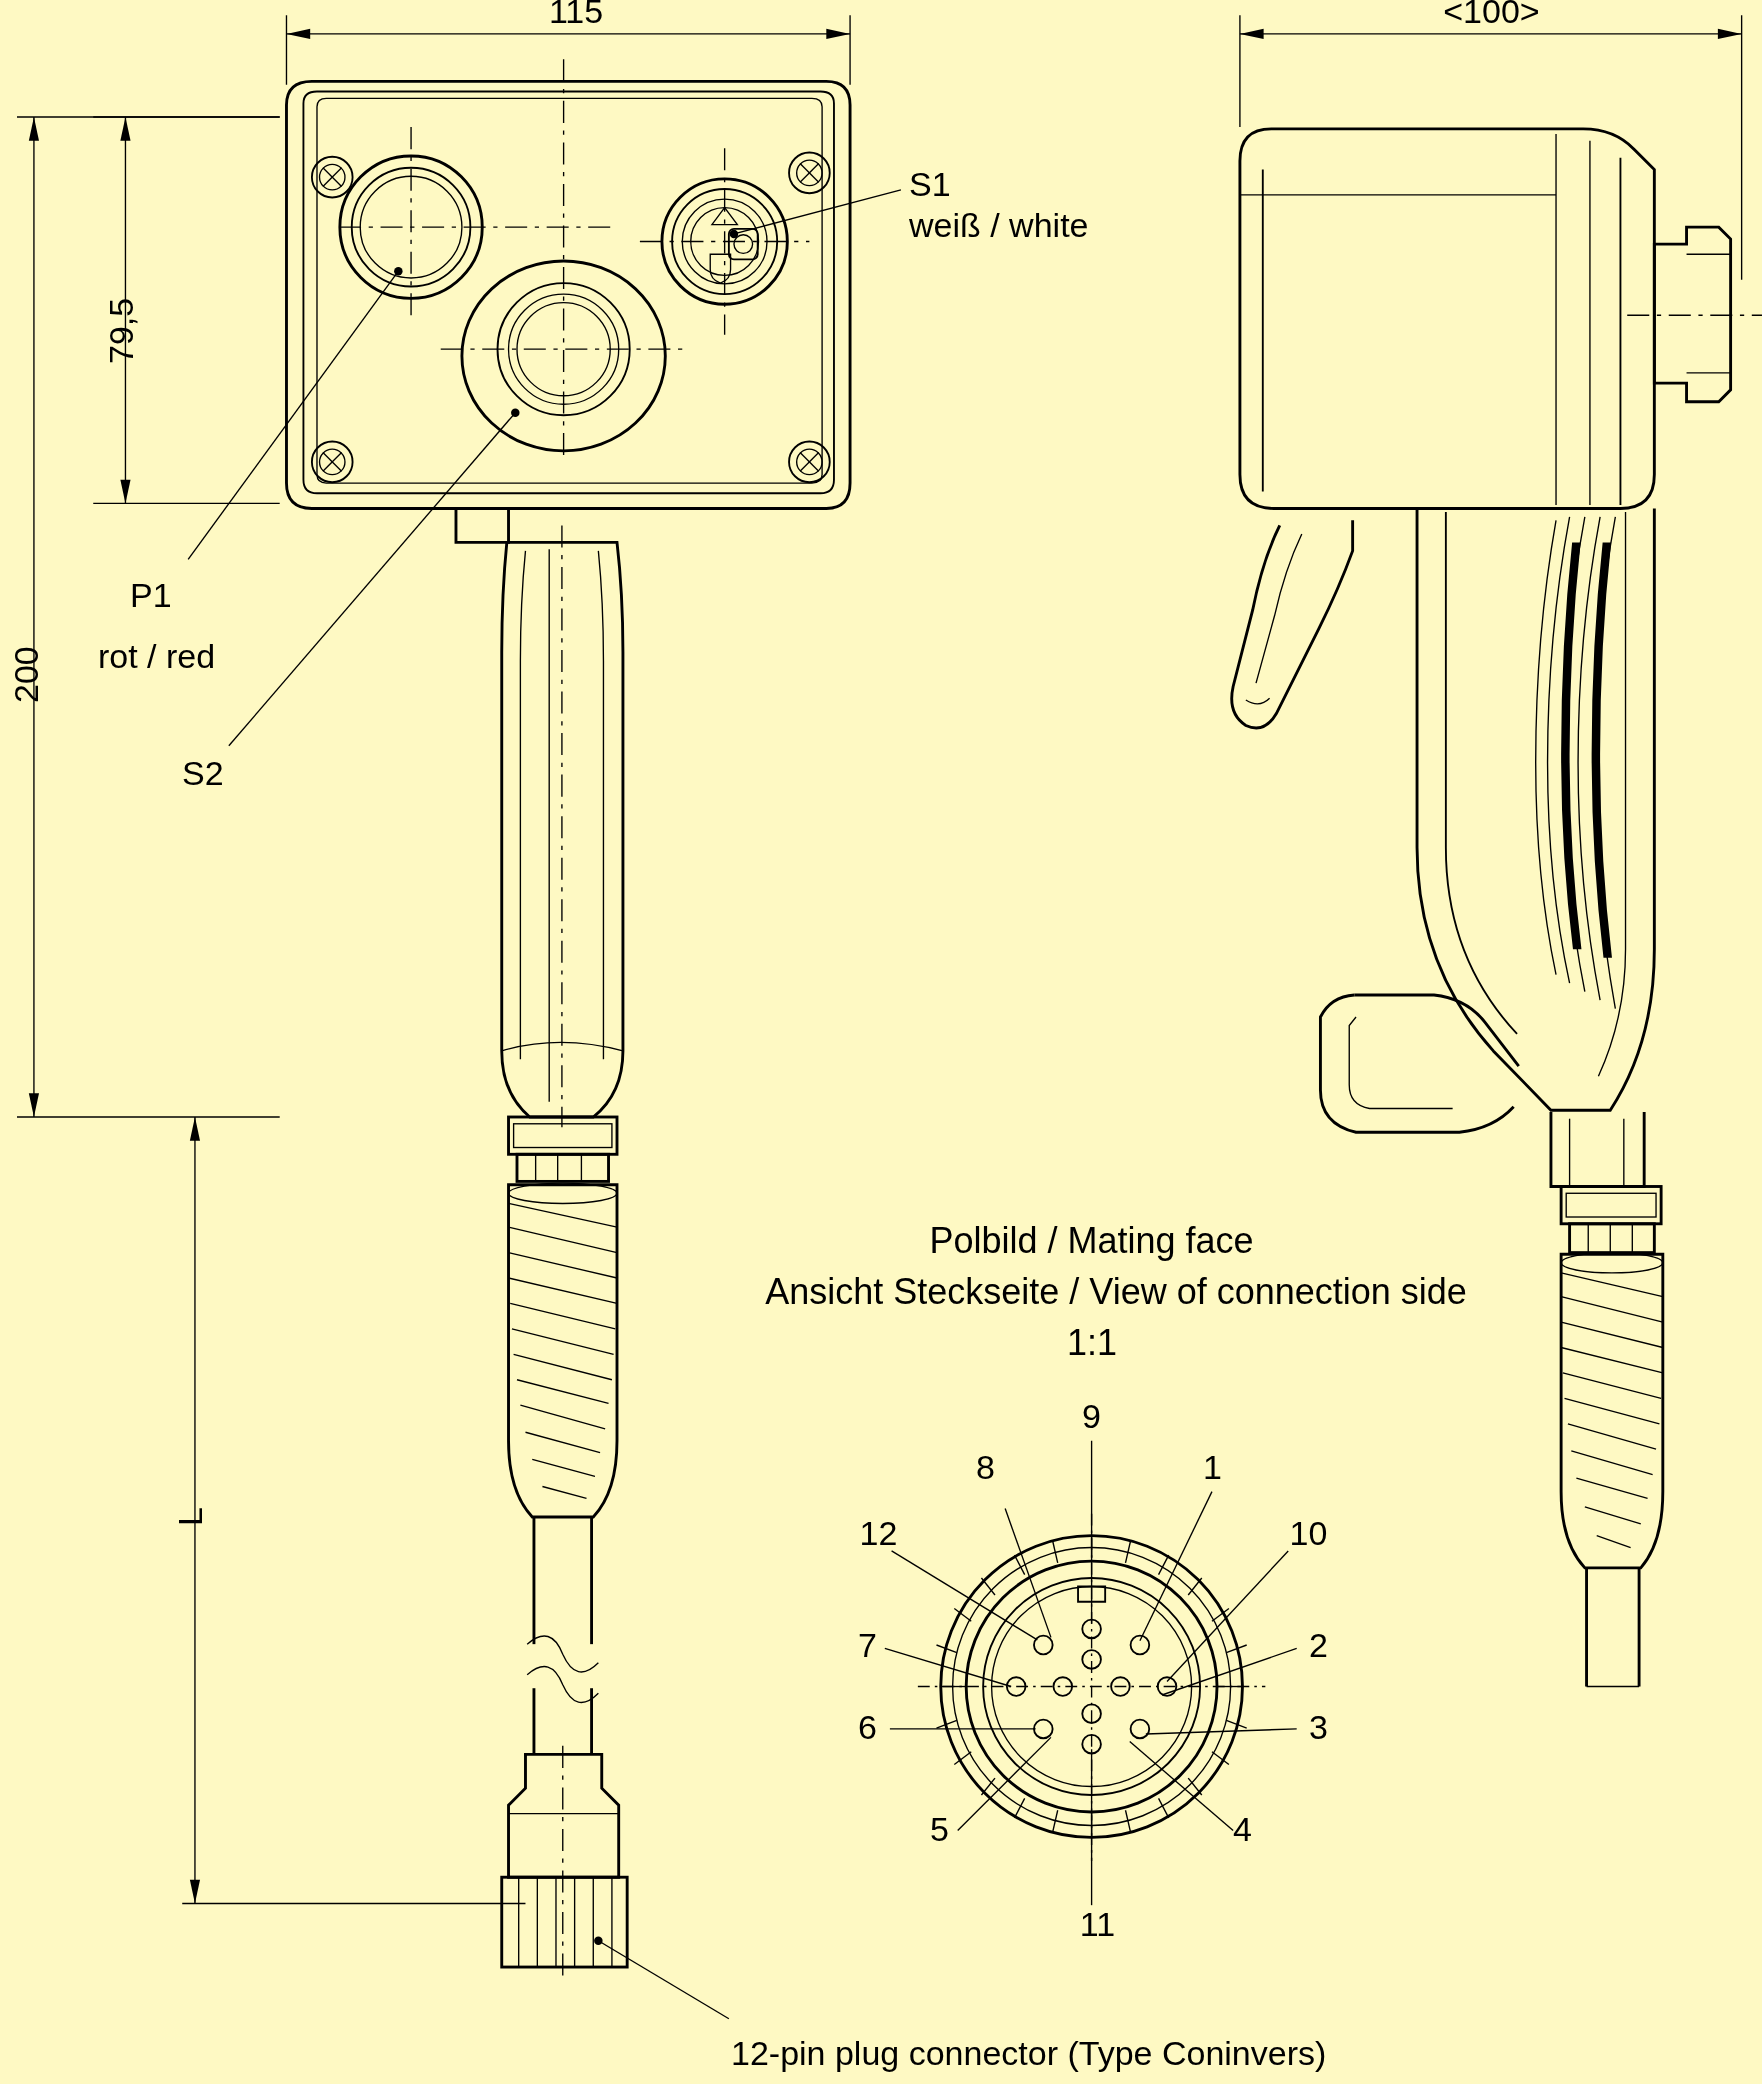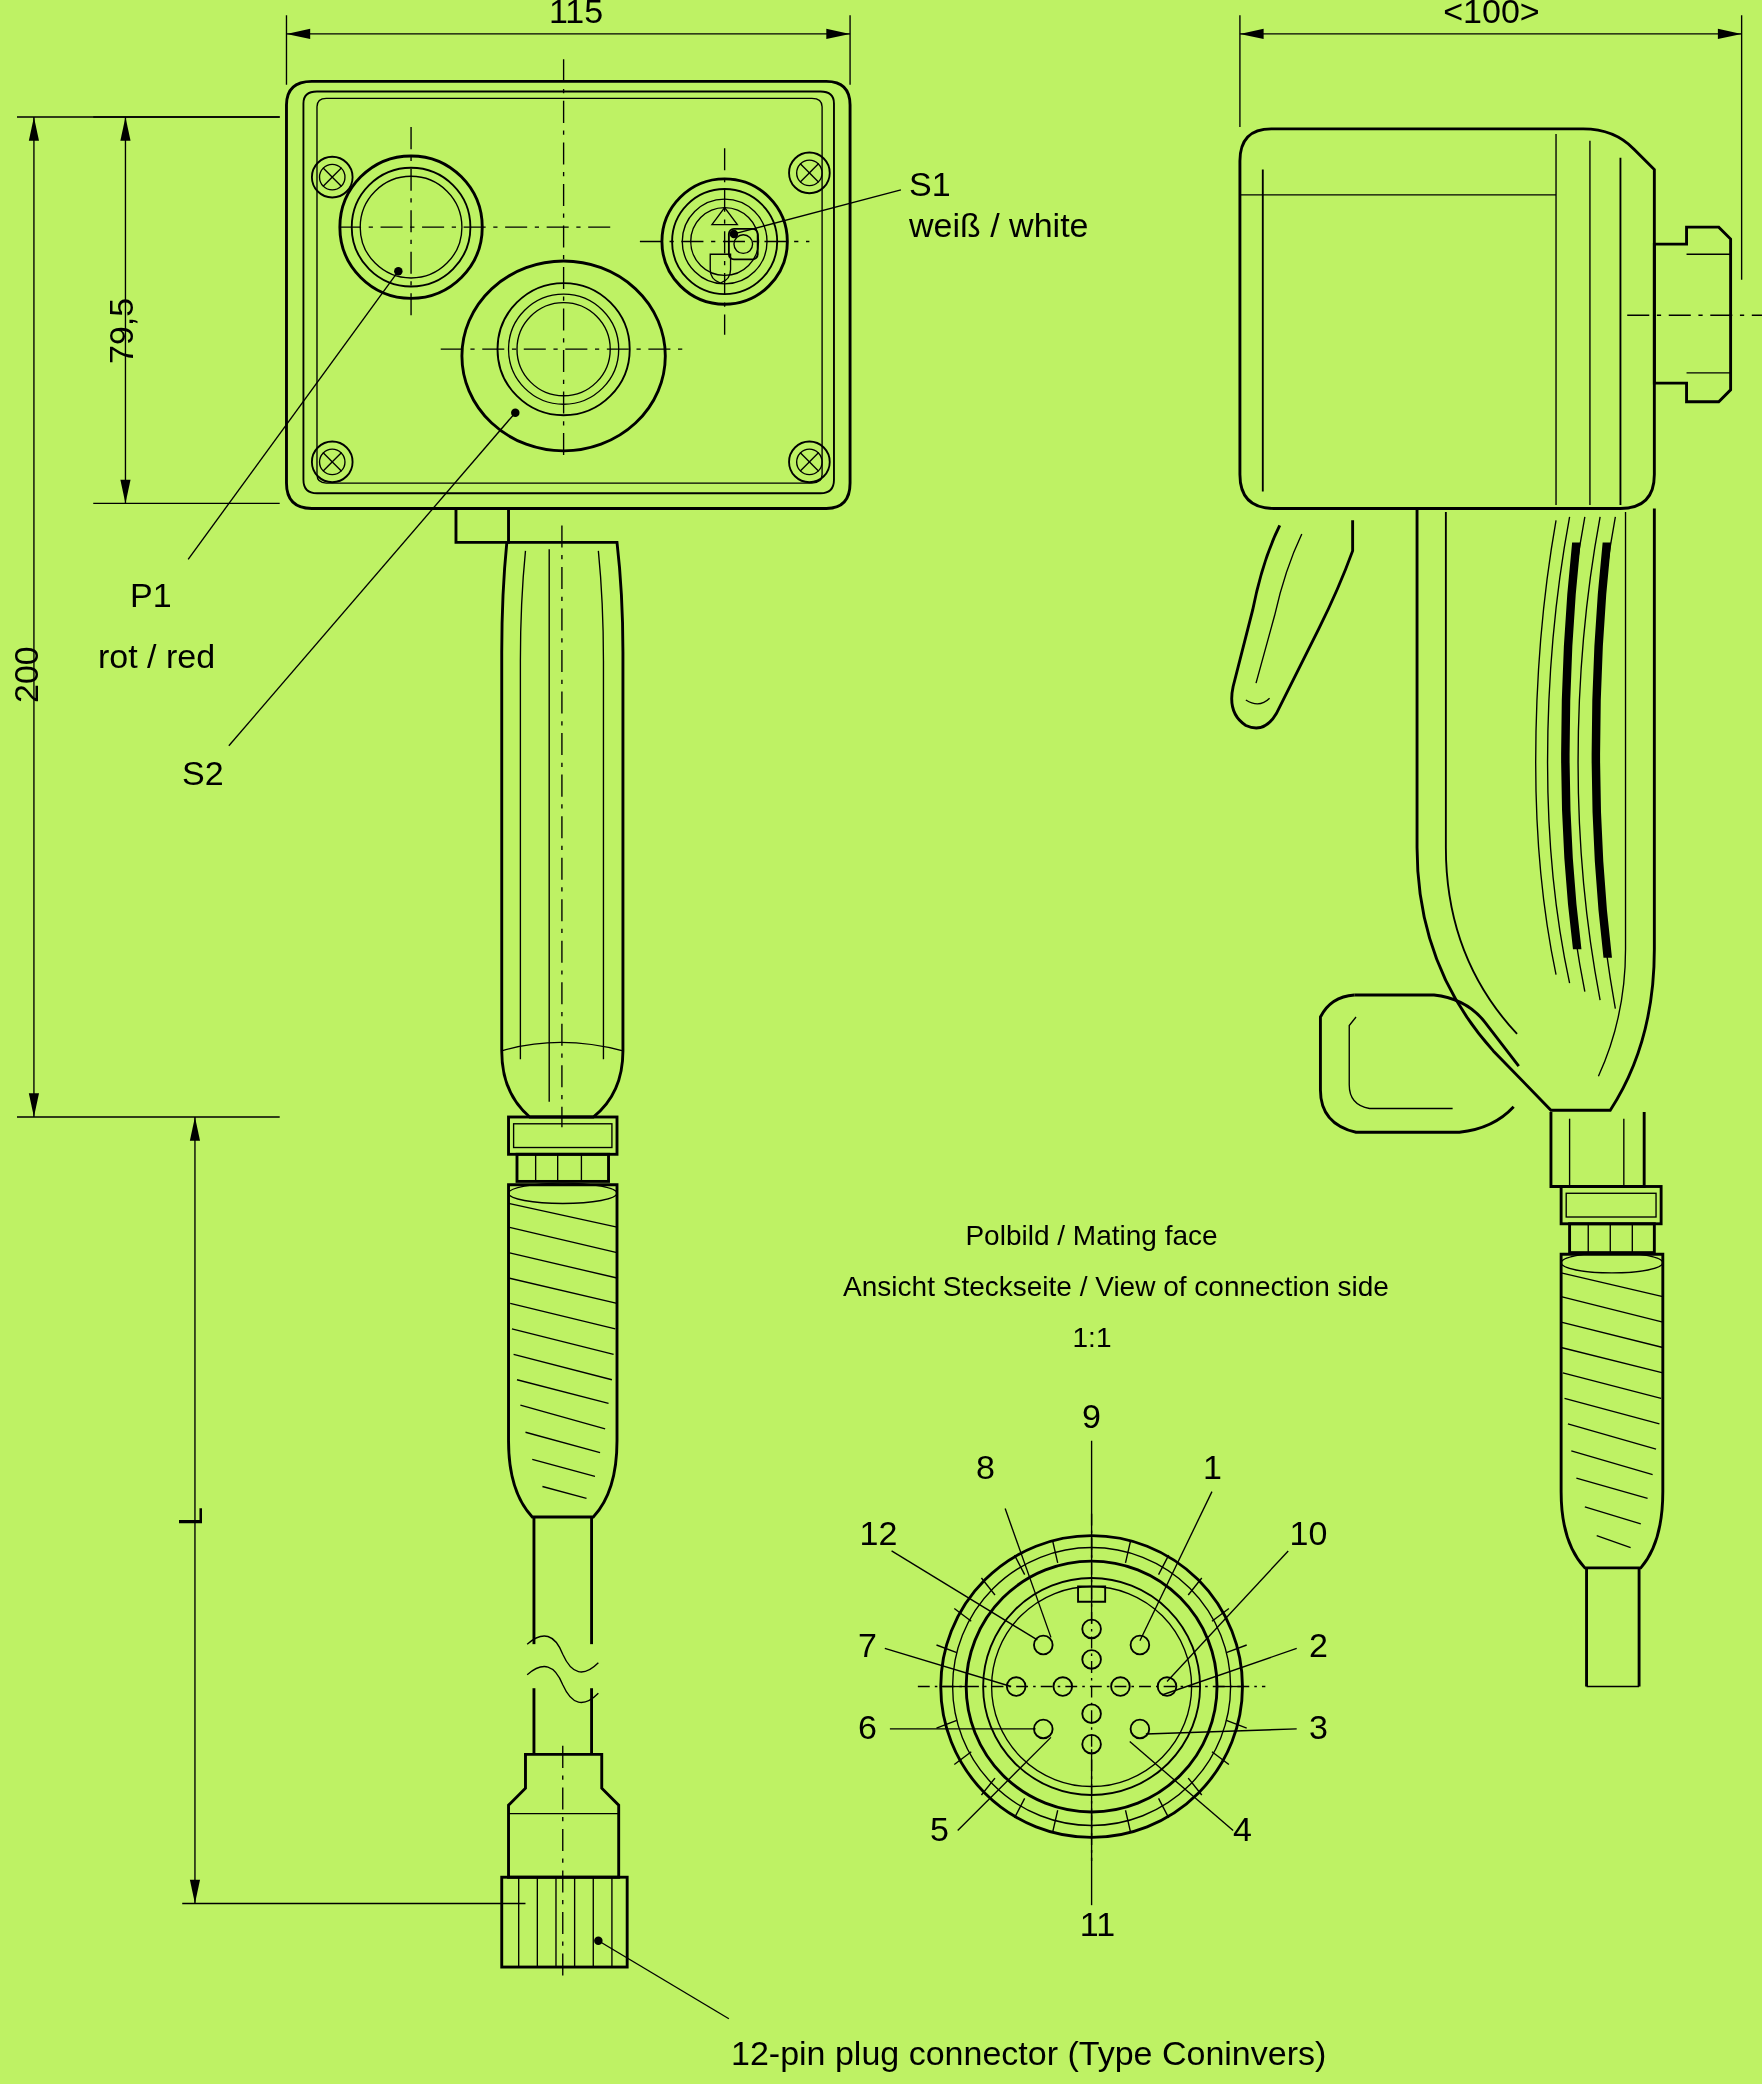--- a/index.html
+++ b/index.html
@@ -9,38 +9,38 @@
   }
   body {
     font-family: "Liberation Sans", sans-serif;
     color: #000000;
   }
   #sheet {
     position: relative;
     width: 1762px;
     height: 2084px;
     overflow: hidden;
-    background: #bef264;
+    background: #fef9c3;
   }
   svg.layer {
     position: absolute;
     left: 0;
     top: 0;
     width: 1762px;
     height: 2084px;
   }
   .txt {
     position: absolute;
     white-space: pre;
     font-family: "Liberation Sans", sans-serif;
     color: #000;
     line-height: 1.15;
   }
   .t40 { font-size: 34px; }
-  .t38 { font-size: 28px; }
+  .t38 { font-size: 36px; }
   .center { text-align: center; }
   .rot90 {
     transform: rotate(-90deg);
     transform-origin: left top;
   }
   .stroke { fill: none; stroke: #000; stroke-width: 2.2; }
   .stroke-thin { fill: none; stroke: #000; stroke-width: 1.6; }
   .stroke-thick { fill: none; stroke: #000; stroke-width: 3.4; }
   .fillblack { fill: #000; stroke: none; }
   .dash { stroke-dasharray: 26 9 5 9; }

